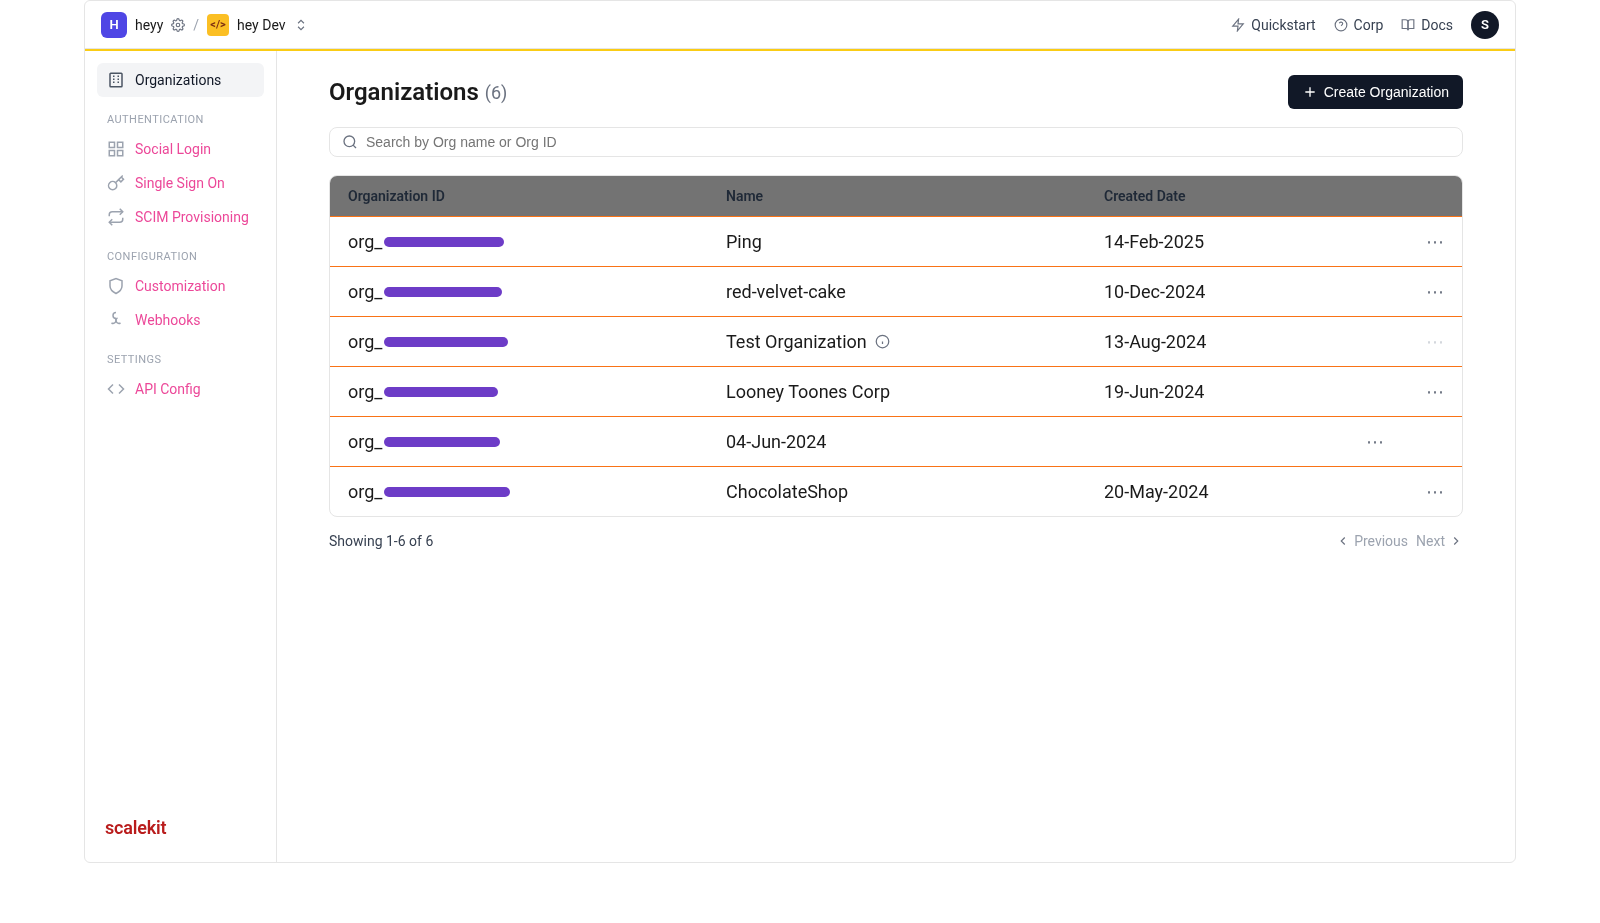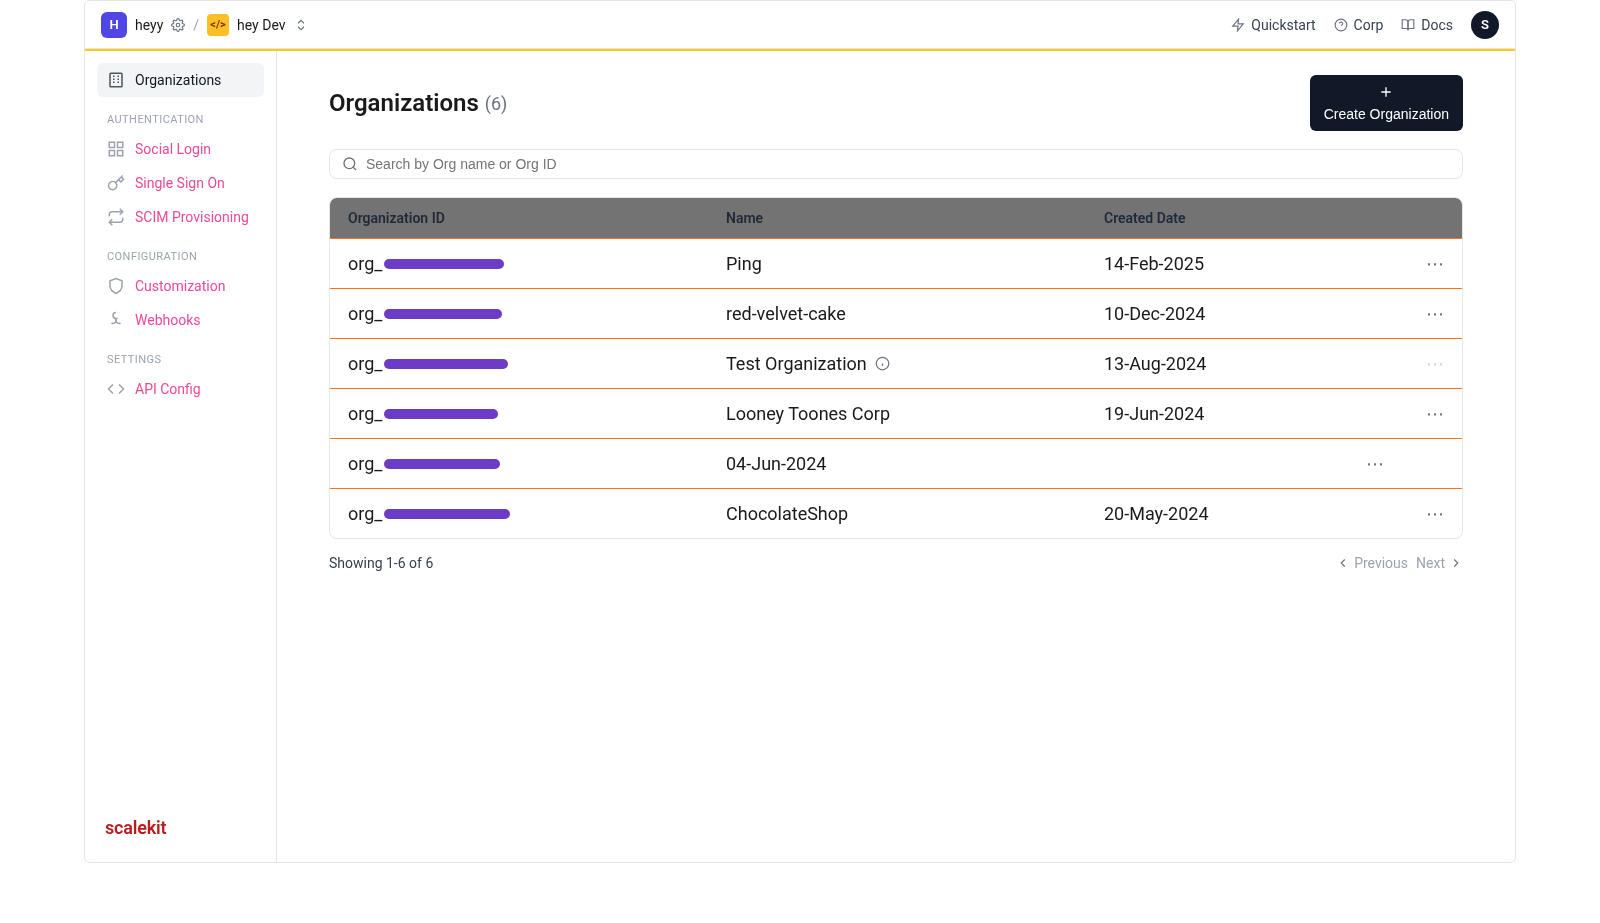--- a/index.html
+++ b/index.html
@@ -87,21 +87,21 @@
 
 .main { flex: 1; padding: 24px 52px; overflow: auto; }
 .page-head { display: flex; align-items: center; margin-bottom: 18px; }
 .page-title { font-size: 24px; font-weight: 600; }
 .page-count { font-size: 18px; color: #6b7280; margin-left: 6px; }
 
 .btn-primary {
   margin-left: auto;
   background: #111827; color: #fff; border: none; border-radius: 6px;
   padding: 9px 14px; font-size: 14px; font-weight: 500; cursor: pointer;
-  display: flex; align-items: center; gap: 6px; flex-direction: column;
+  display: flex; align-items: center; gap: 6px;
 }
 .btn-primary svg { stroke: #fff; width: 16px; height: 16px; stroke-width: 2; fill: none; }
 
 .search {
   display: flex; align-items: center; gap: 8px;
   border: 1px solid #e5e5e5; border-radius: 8px; padding: 6px 12px;
   color: #9ca3af; margin-bottom: 18px;
 }
 .search input { border: none; outline: none; flex: 1; font-size: 14px; color: #374151; background: transparent; }
 

